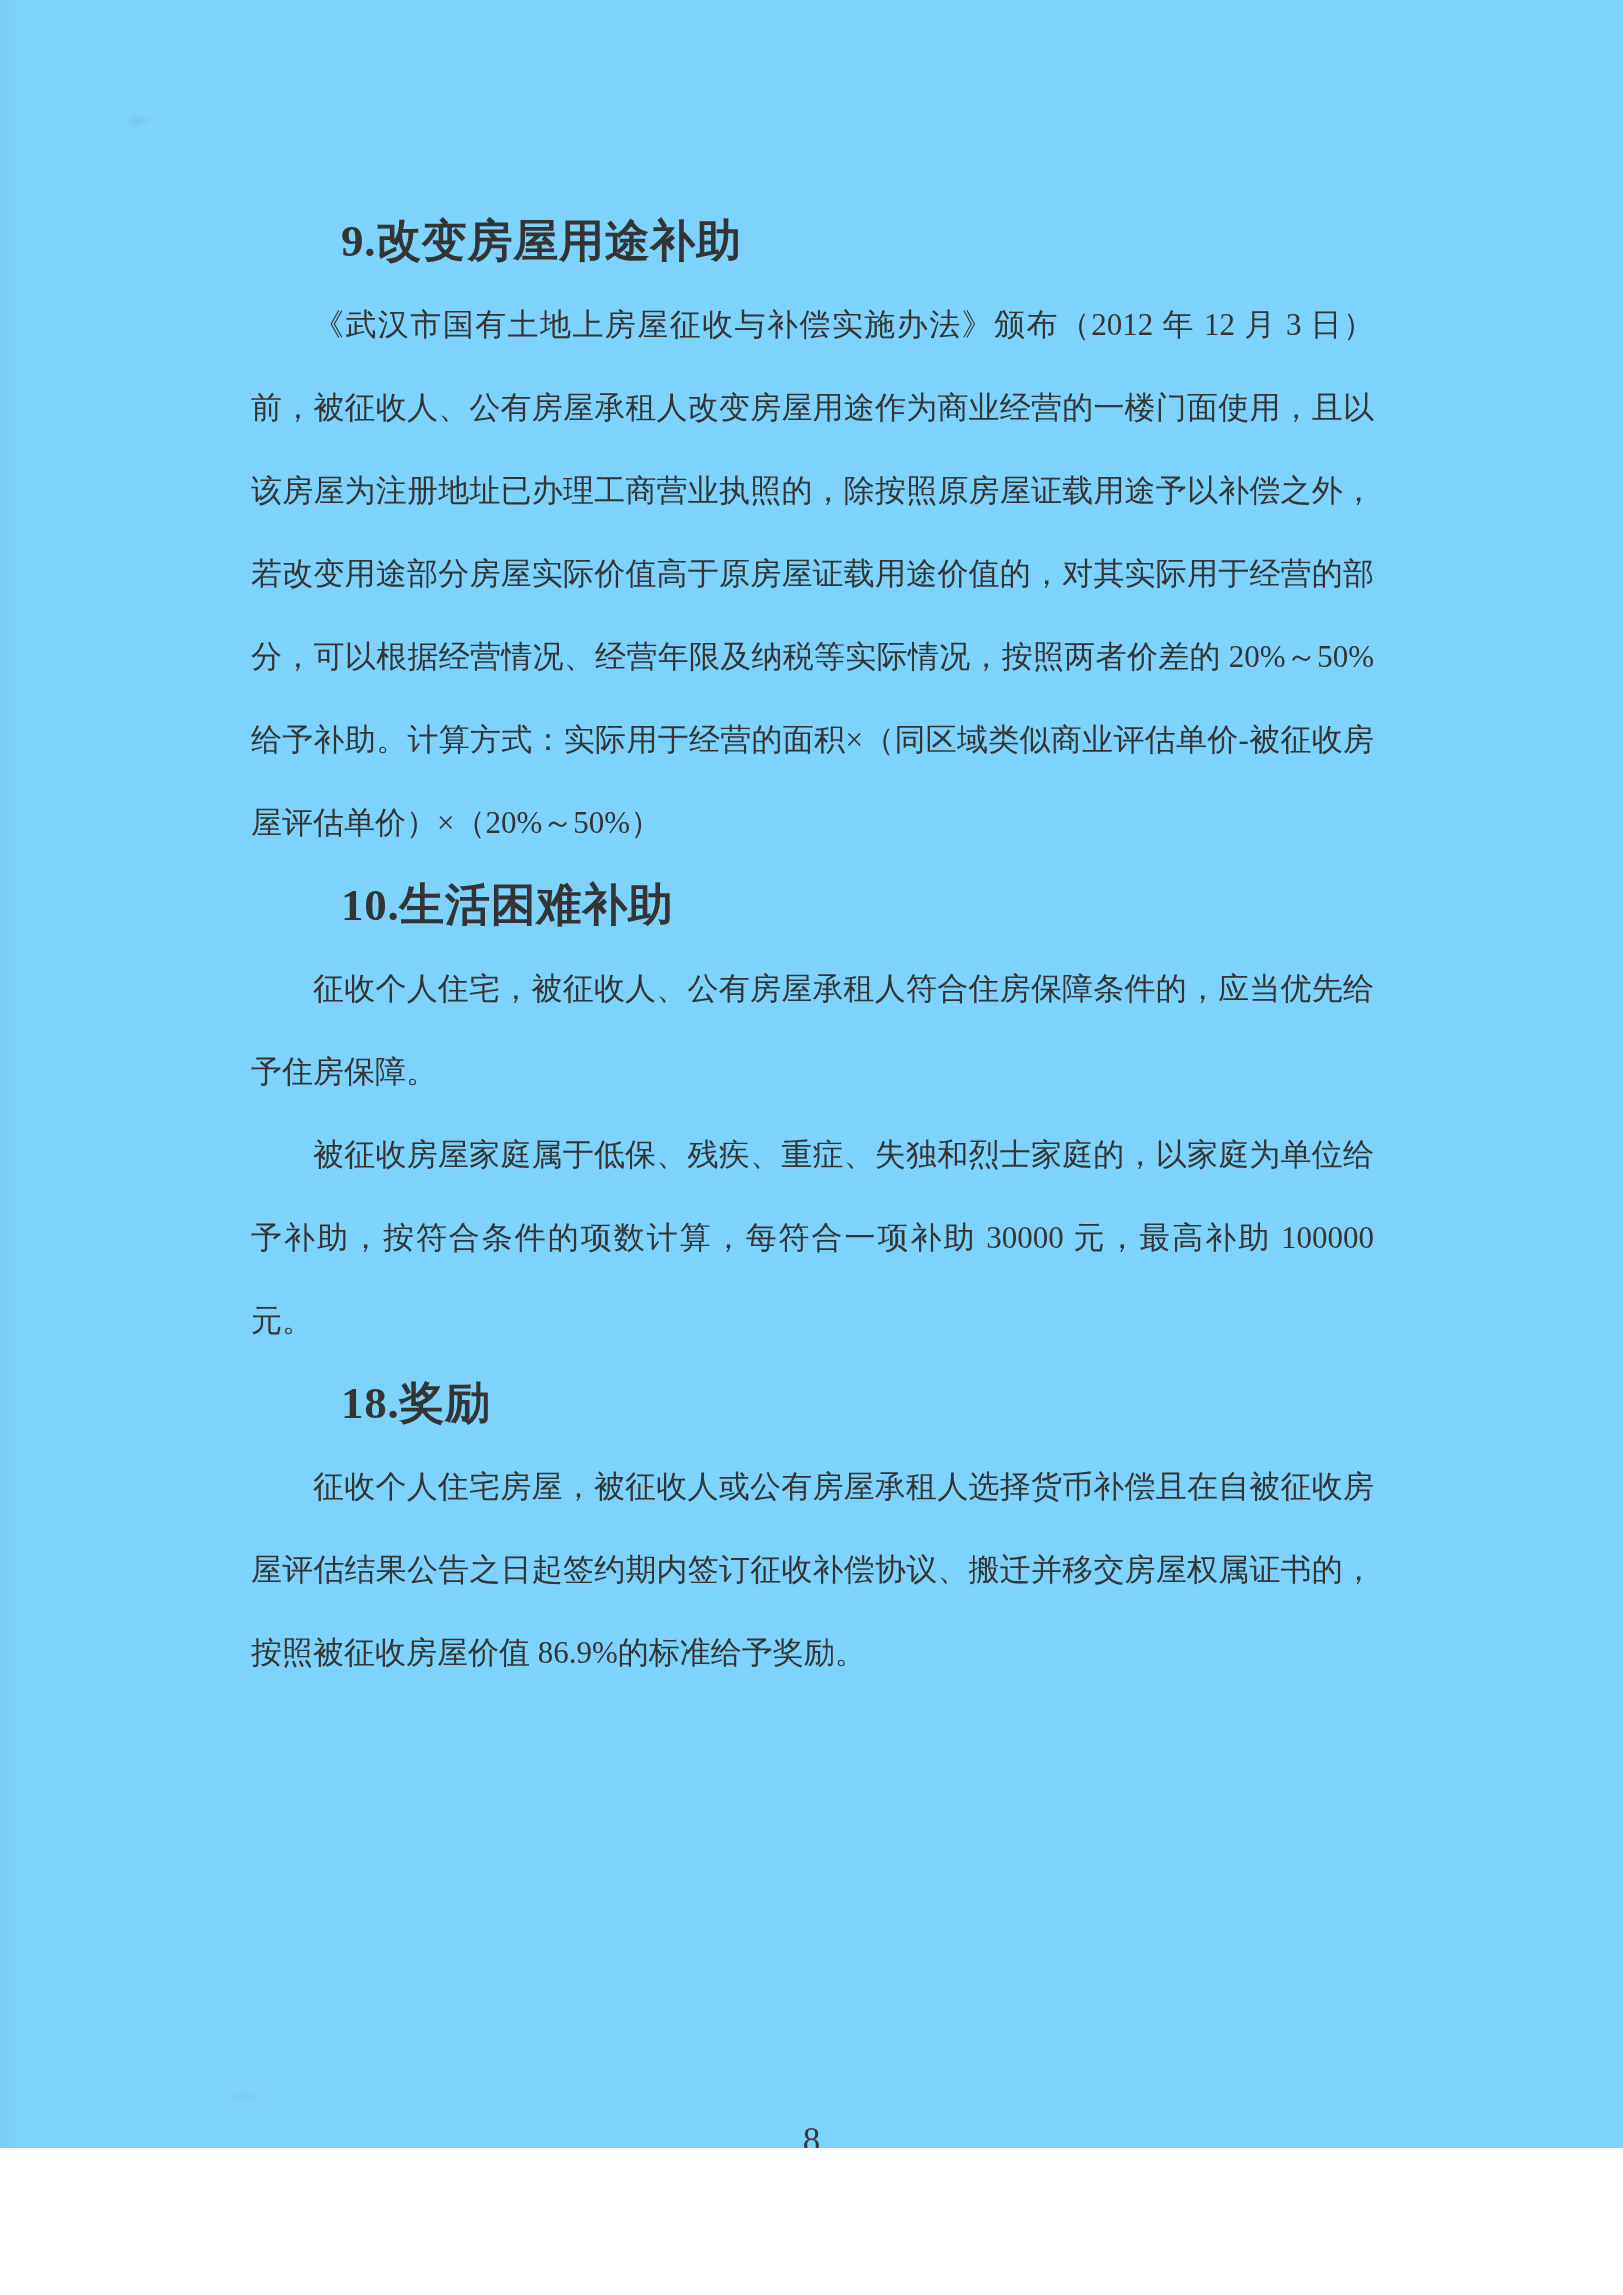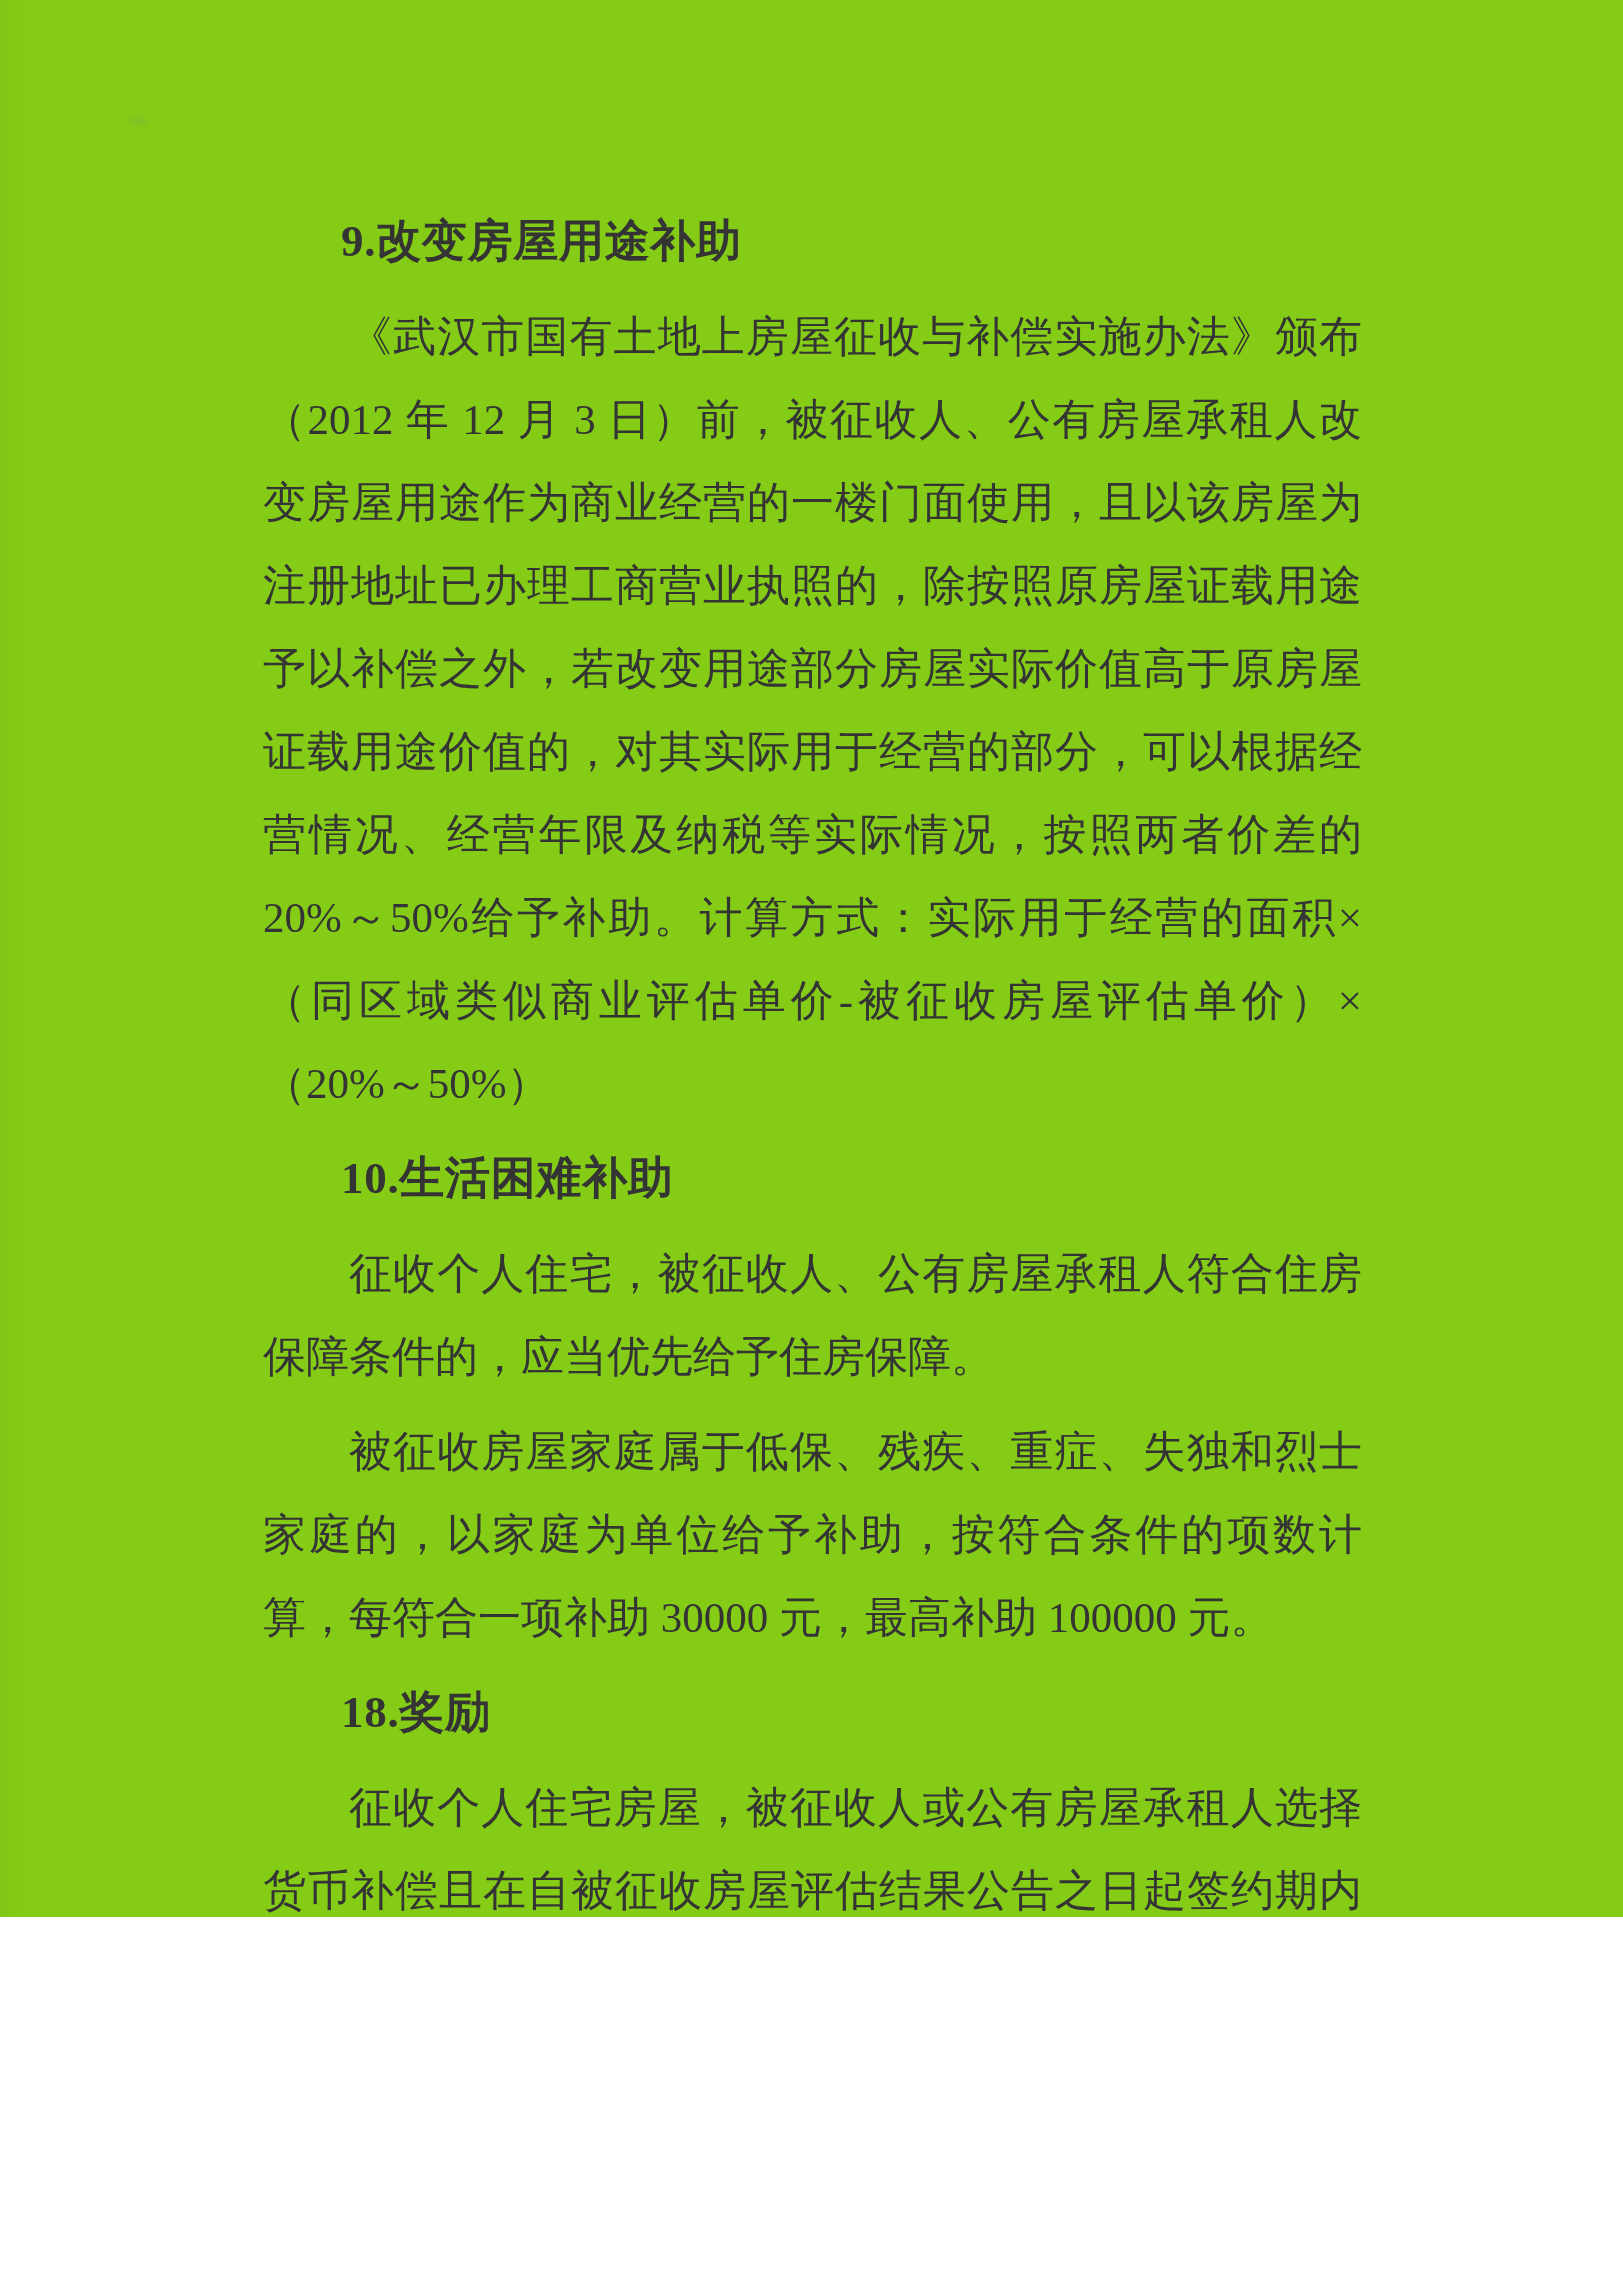--- a/index.html
+++ b/index.html
@@ -3,22 +3,22 @@
 <meta charset="utf-8">
 <style>
   html, body {
     margin: 0;
     padding: 0;
     background: #ffffff;
   }
   .page {
     position: relative;
     width: 1623px;
-    height: 1917px;
-    background: #84cc16;
+    height: 2148px;
+    background: #7dd3fc;
     overflow: hidden;
     font-family: "Liberation Serif", "DejaVu Serif", serif;
     color: #343434;
   }
   
   .page::before {
     content: "";
     position: absolute;
     left: 0; top: 0;
     width: 100%; height: 100%;
@@ -38,22 +38,22 @@
   .section-heading {
     margin: 0;
     font-size: 45px;
     line-height: 83px;
     font-weight: bold;
     text-indent: 2em;
     letter-spacing: 0.7px;
     white-space: nowrap;
   }
   .para {
-    margin: 12px;
-    font-size: 43px;
+    margin: 0;
+    font-size: 31px;
     line-height: 83px;
     text-indent: 2em;
     text-align: justify;
     text-justify: inter-ideograph;
     letter-spacing: 0px;
   }
   .page-number {
     position: absolute;
     top: 2119px;
     left: 0;

